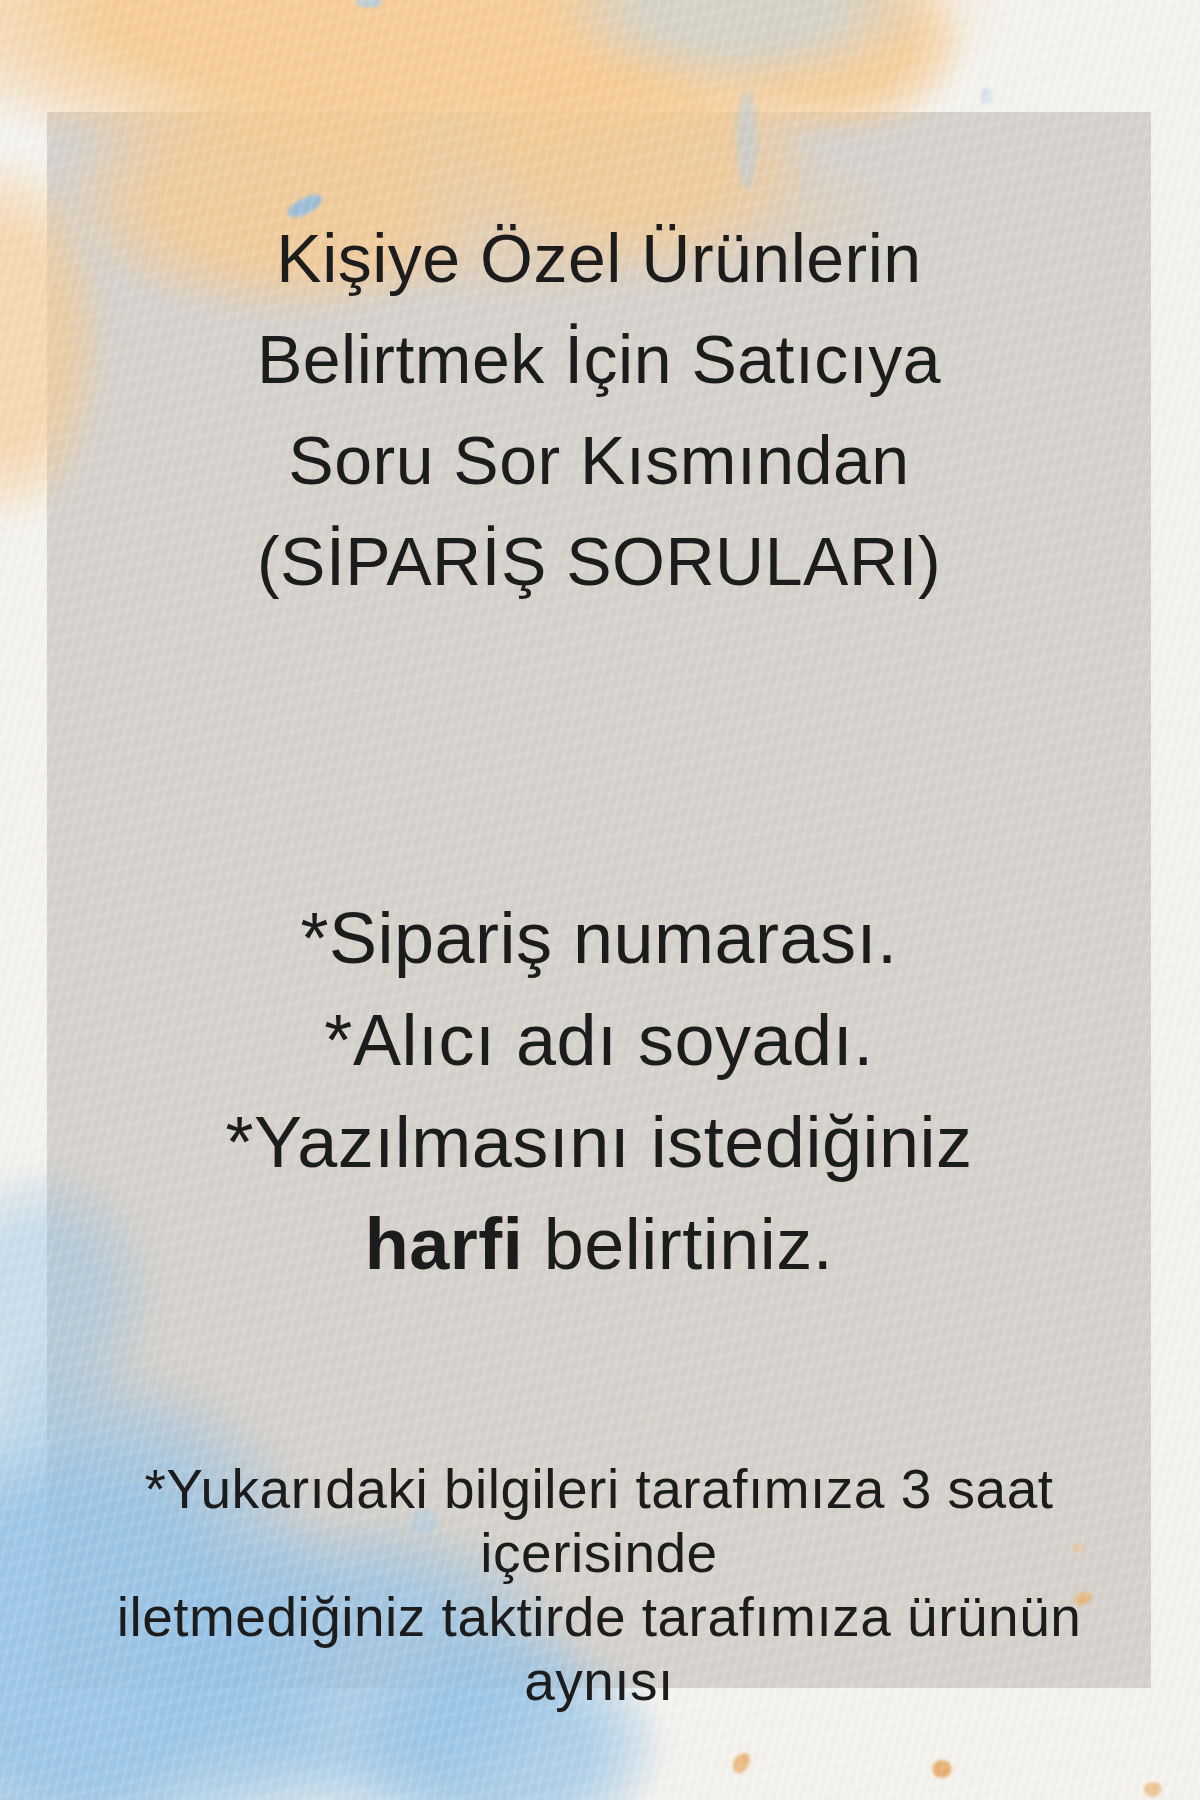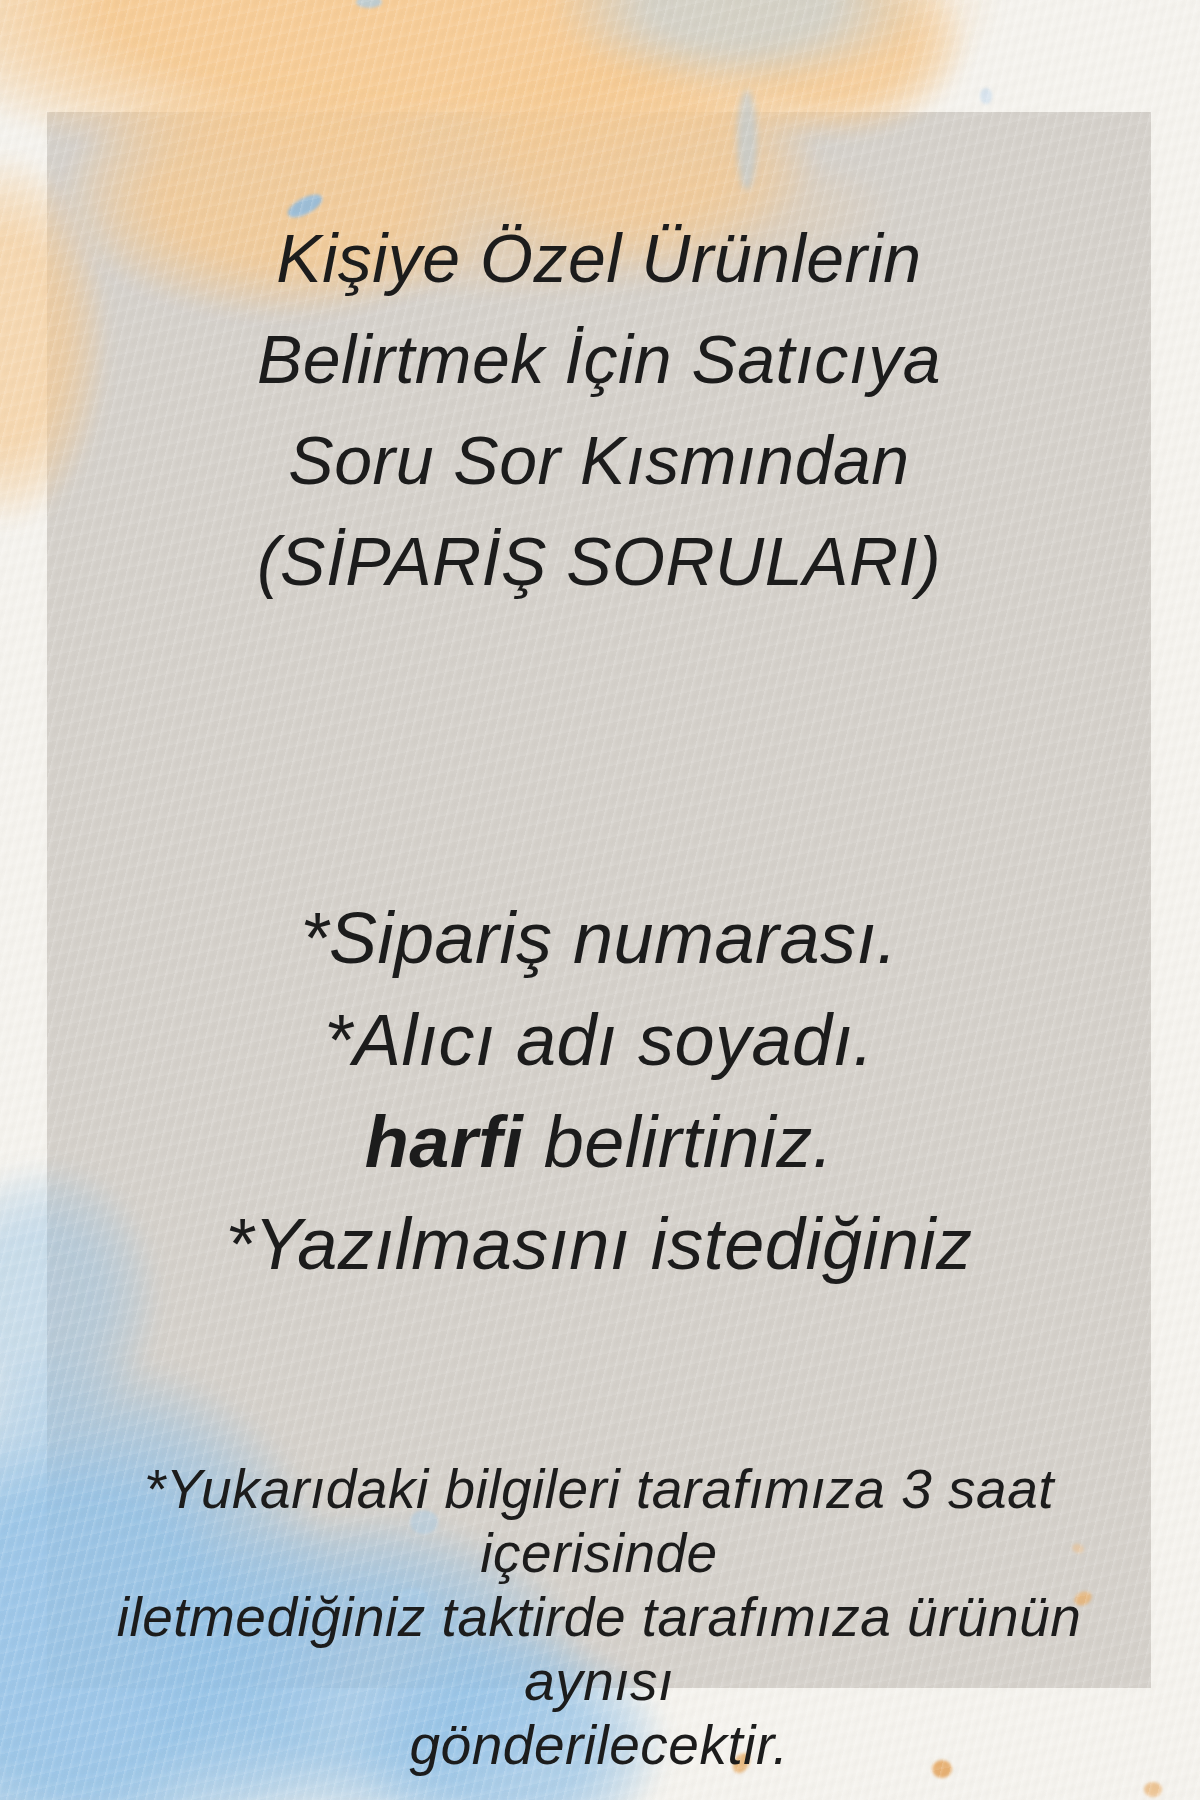--- a/index.html
+++ b/index.html
@@ -2,21 +2,20 @@
 <html><head>
 <meta charset="utf-8">
 <style>
   html,body{margin:0;padding:0;background:#e9e7e2;}
   .page{
     position:relative;
     width:1200px;height:1800px;
     background:#f5f3ee;
     overflow:hidden;
     font-family:"Liberation Sans","DejaVu Sans",sans-serif;
-    font-style:italic;
   }
   .card{
     position:absolute;left:47px;top:112px;width:1104px;height:1576px;
     background:#d5d1cb;
   }
   
   .sp{position:absolute;border-radius:50%;}
   .o{background:radial-gradient(closest-side,rgba(246,202,146,0.95) 55%,rgba(246,202,146,0.55) 78%,rgba(246,202,146,0) 100%);filter:blur(7px);}
   .o1{left:-150px;top:-170px;width:1150px;height:350px;}
   .o2{left:60px;top:70px;width:450px;height:250px;opacity:.8;}
@@ -100,23 +99,22 @@
   <div class="txt heading">
     <div>Kişiye Özel Ürünlerin</div>
     <div>Belirtmek İçin Satıcıya</div>
     <div>Soru Sor Kısmından</div>
     <div>(SİPARİŞ SORULARI)</div>
   </div>
 
   <div class="txt reqs">
     <div>*Sipariş numarası.</div>
     <div>*Alıcı adı soyadı.</div>
+    <div>*Yazılmasını istediğiniz</div>
     <div><span class="bold">harfi</span><span> belirtiniz.</span></div>
-    <div>*Yazılmasını istediğiniz</div>
   </div>
 
   <div class="txt footnote">
     <div>*Yukarıdaki bilgileri tarafımıza 3 saat içerisinde</div>
     <div>iletmediğiniz taktirde tarafımıza ürünün aynısı</div>
-    <div>gönderilecektir.</div>
   </div>
 
 </div>
 
 </body></html>

